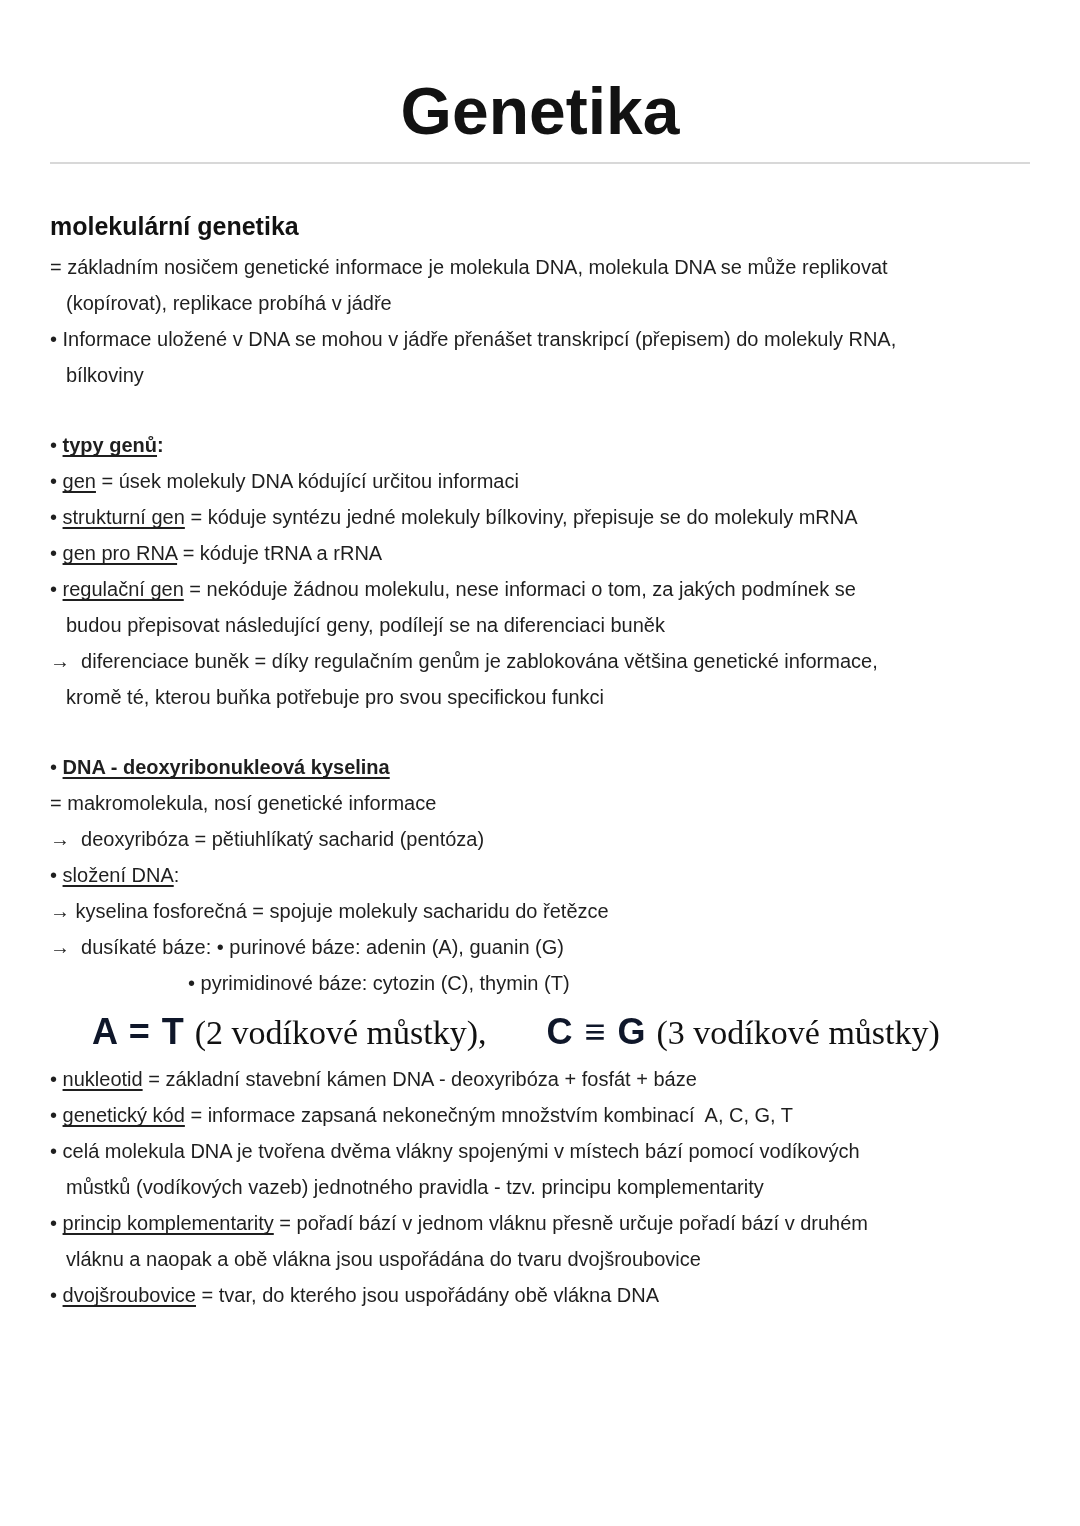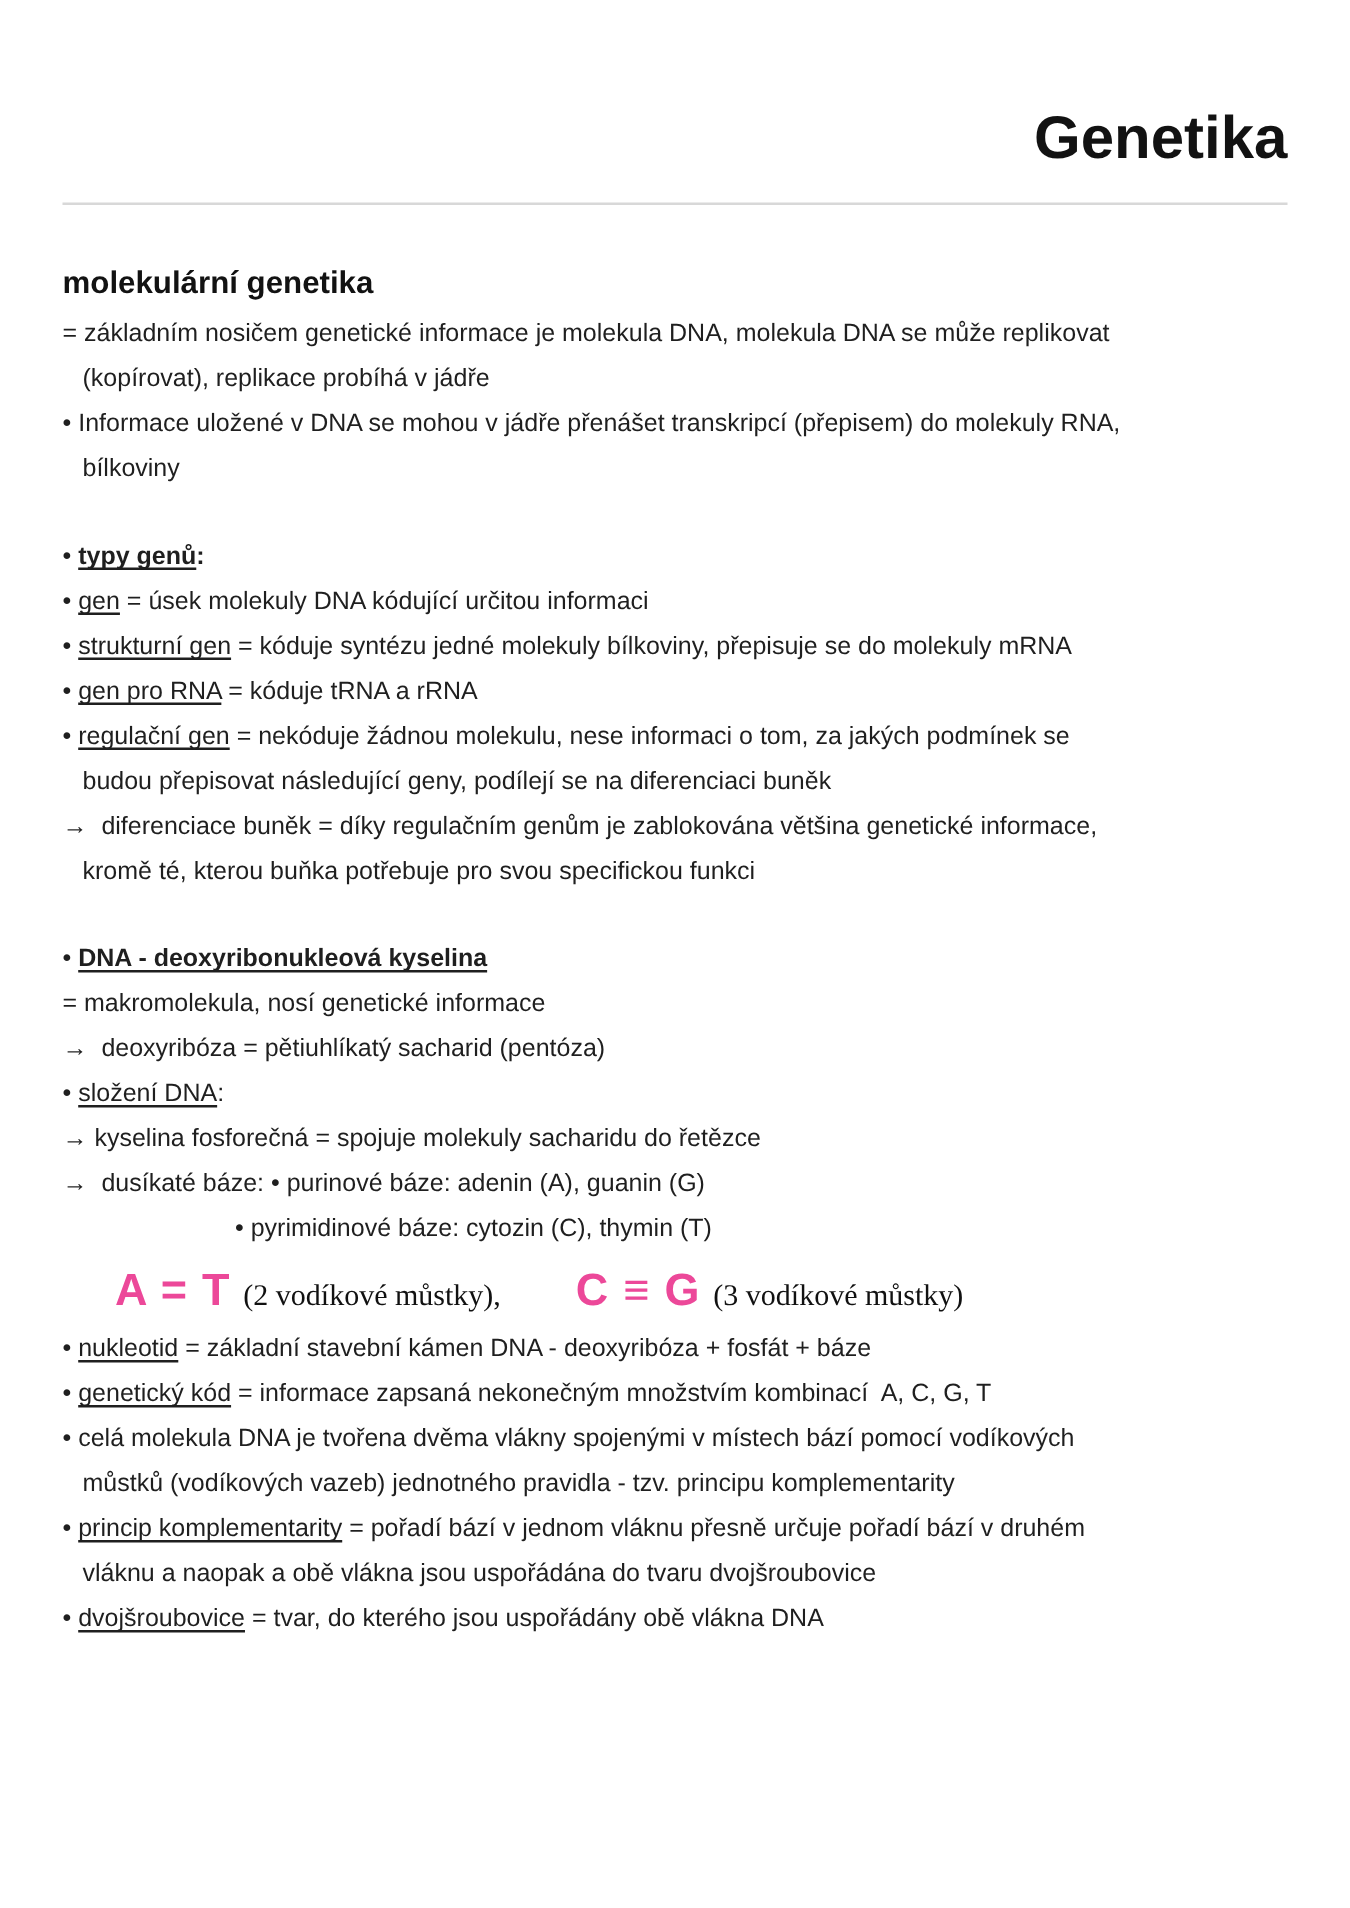--- a/index.html
+++ b/index.html
@@ -13,22 +13,22 @@
     width: 1080px;
     height: 1526px;
     background: #ffffff;
     font-family: "Liberation Sans", "DejaVu Sans", sans-serif;
     color: var(--text-color);
     overflow: hidden;
   }
   .page { padding: 0 50px; }
   .title {
     margin: 78px 0 0 0;
-    text-align: right;
-    font-size: 48px;
+    text-align: center;
+    font-size: 66px;
     line-height: 66px;
     font-weight: 800;
     color: var(--title-color);
     letter-spacing: 0px;
   }
   .divider {
     border: none;
     border-top: 2px solid var(--rule-color);
     margin: 18px 0 0 0;
   }
@@ -59,26 +59,26 @@
     display: flex;
     align-items: baseline;
     margin: 10px 0 8px 42px;
     gap: 60px;
   }
   .f-group { display: inline-flex; align-items: baseline; }
   .formula .pair {
     font-family: "Liberation Sans", "DejaVu Sans", sans-serif;
     font-weight: 700;
     font-size: 36px;
-    color: #ec4899;
+    color: #0f172a;
     letter-spacing: 1px;
   }
   .formula .note {
     font-family: "Liberation Serif", "DejaVu Serif", serif;
-    font-size: 24px;
+    font-size: 34px;
     margin-left: 10px;
     color: #111;
   }
 </style>
 </head>
 <body>
 
 <div class="page">
   <h1 class="title">Genetika</h1>
   <hr class="divider">

